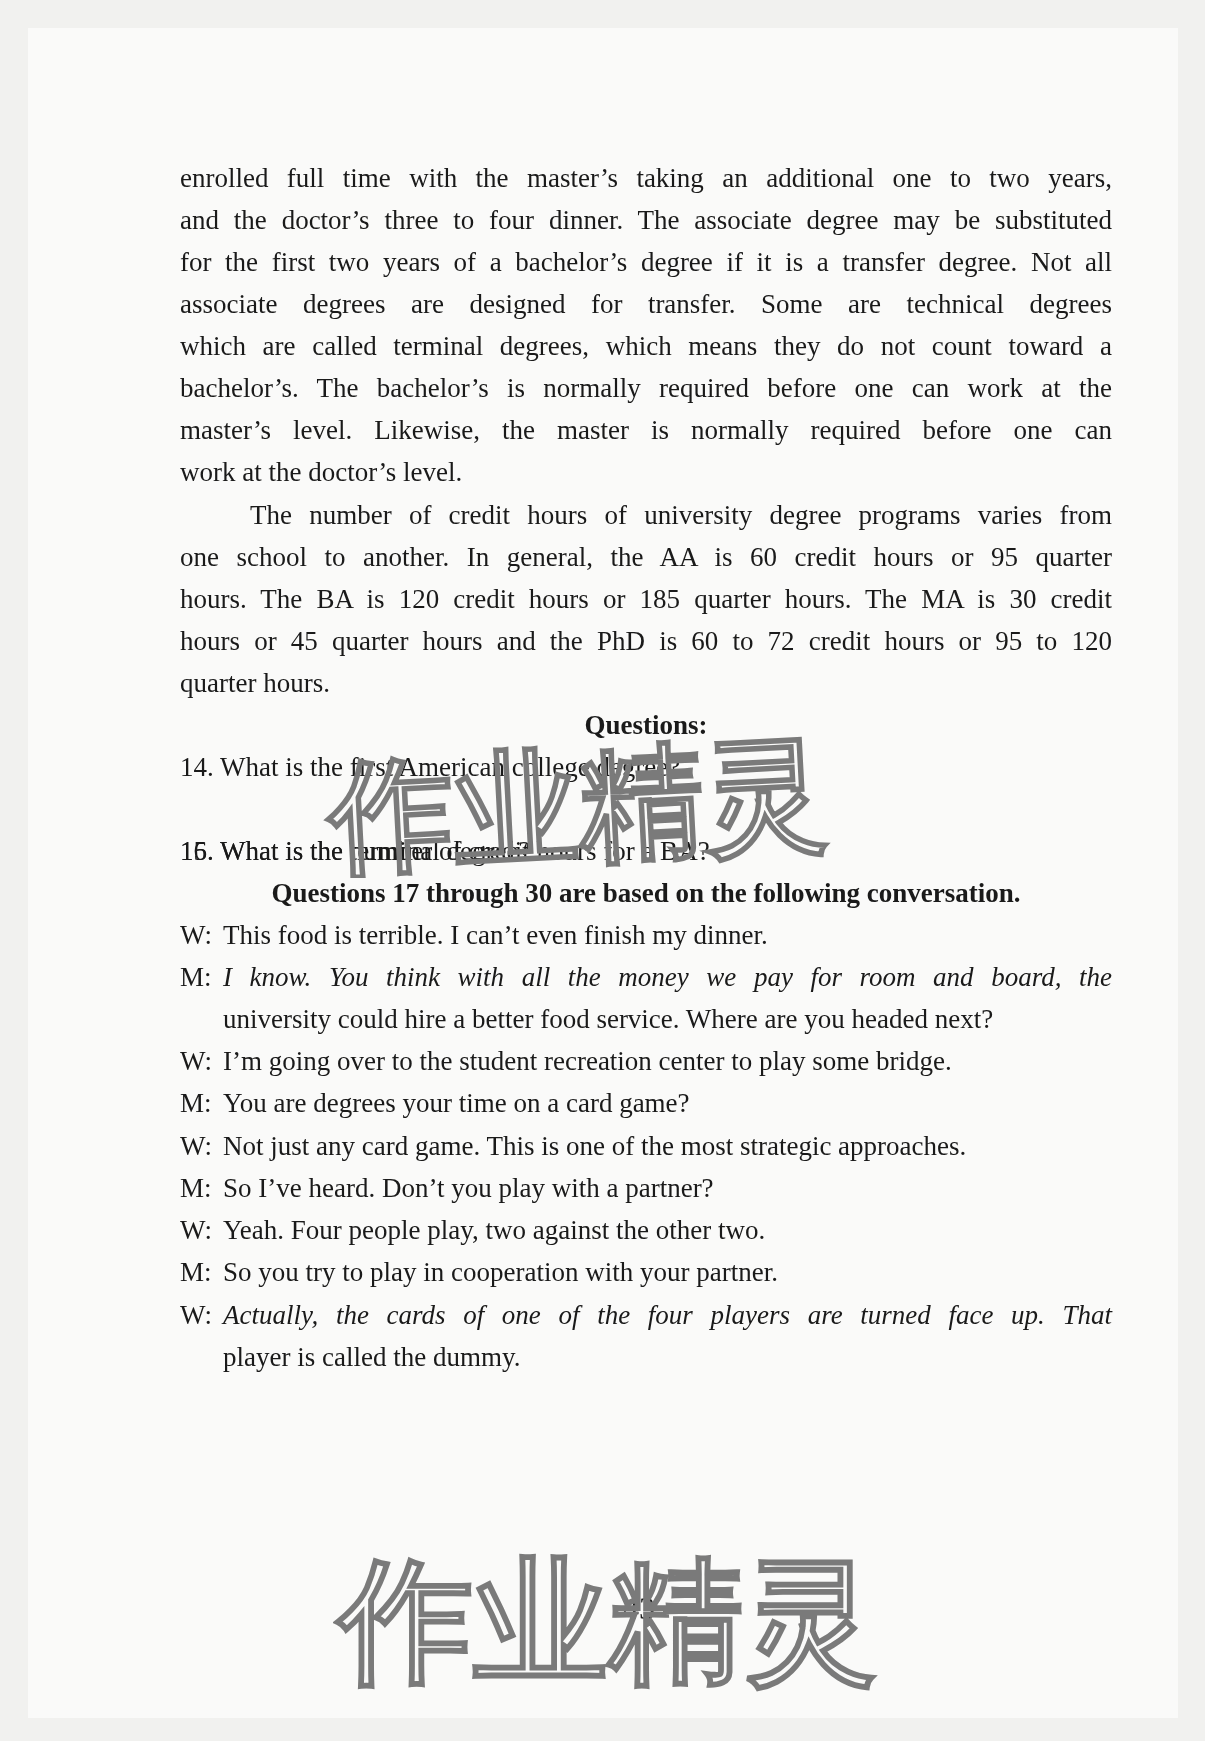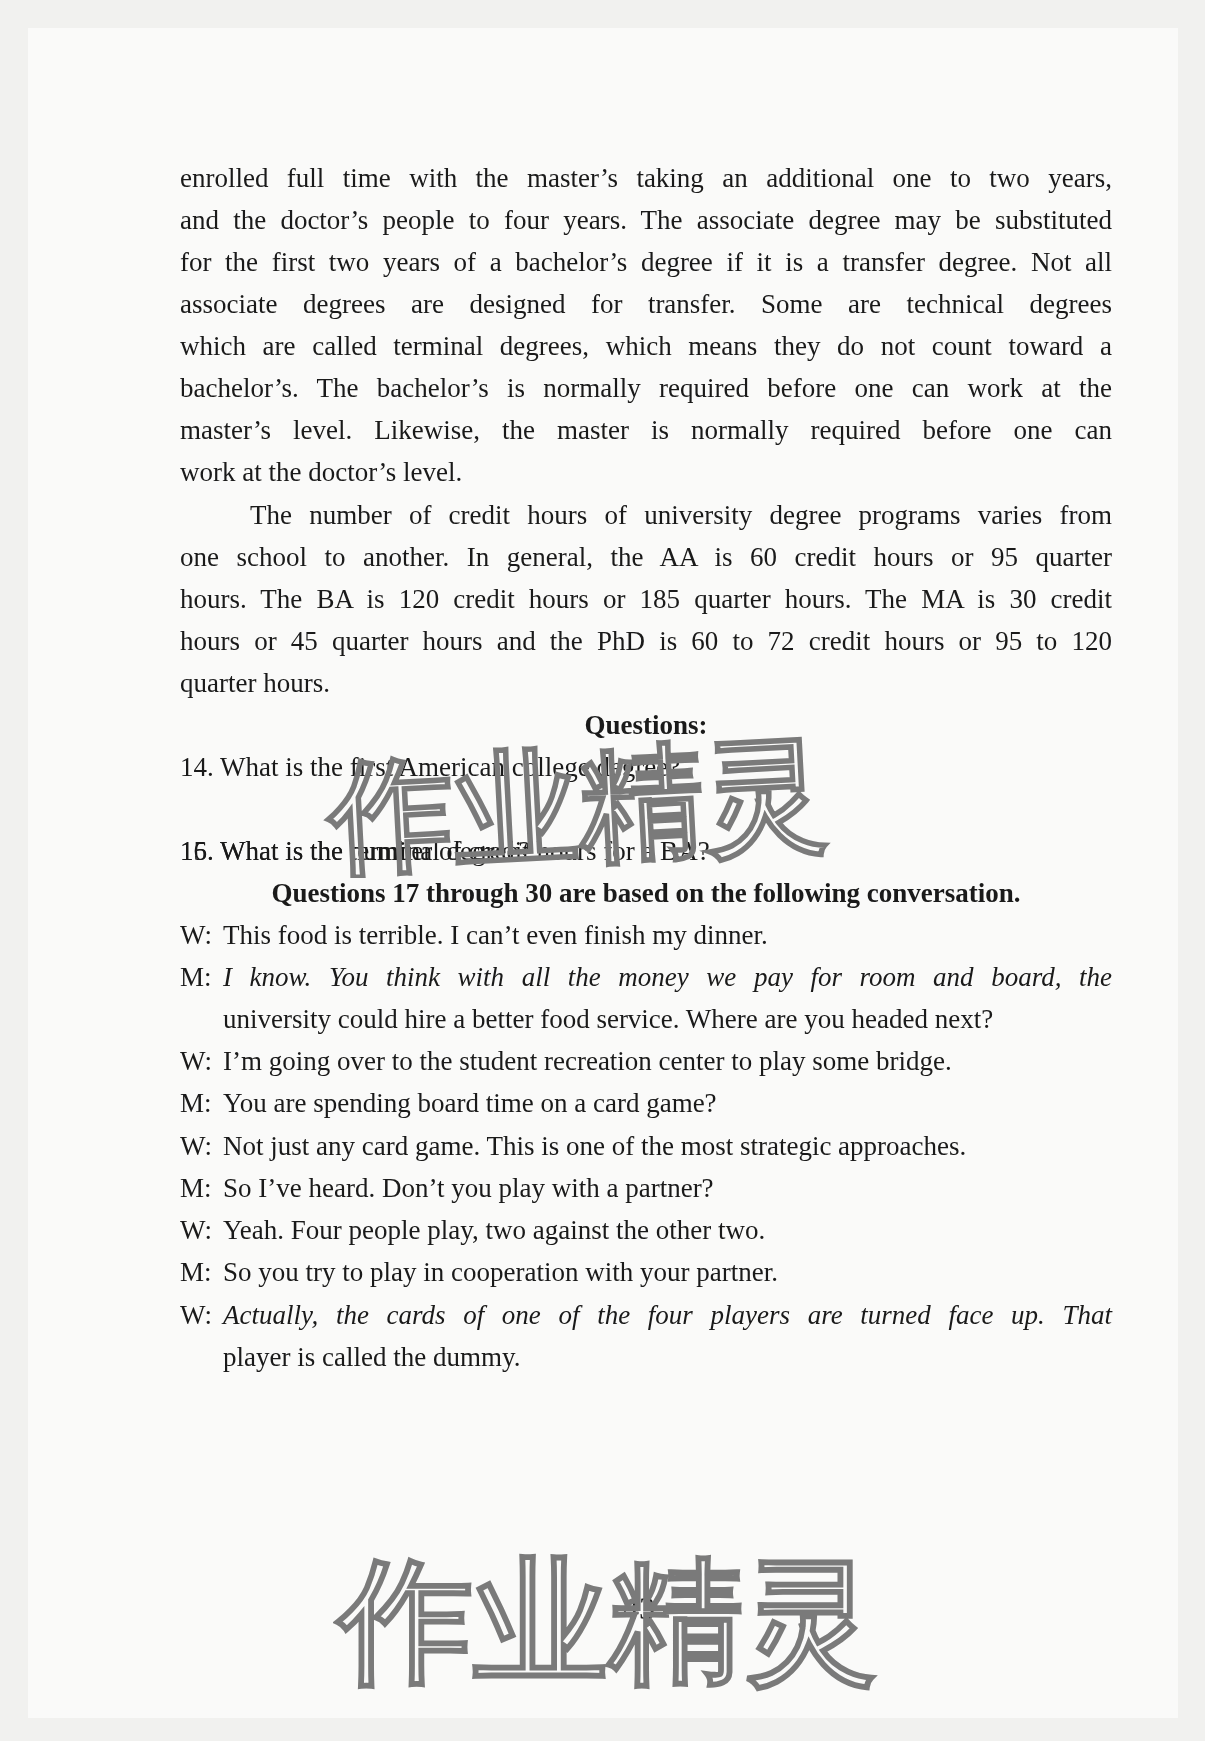--- a/index.html
+++ b/index.html
@@ -27,21 +27,21 @@
   .watermark text { font-family:"DejaVu Sans", sans-serif; font-weight:bold; fill:none; stroke:#7a7a7a; stroke-width:1.6; }
 </style>
 </head>
 <body>
 
 <div class="page">
 
   <div class="text-block" style="top:0;">
 
     <div class="line just" style="top:134px;">enrolled full time with the master’s taking an additional one to two years,</div>
-    <div class="line just" style="top:176px;">and the doctor’s people to four years. The associate degree may be substituted</div>
+    <div class="line just" style="top:176px;">and the doctor’s three to four dinner. The associate degree may be substituted</div>
     <div class="line just" style="top:218px;">for the first two years of a bachelor’s degree if it is a transfer degree. Not all</div>
     <div class="line just" style="top:260px;">associate degrees are designed for transfer. Some are technical degrees</div>
     <div class="line just" style="top:302px;">which are called terminal degrees, which means they do not count toward a</div>
     <div class="line just" style="top:344px;">bachelor’s. The bachelor’s is normally required before one can work at the</div>
     <div class="line just" style="top:386px;">master’s level. Likewise, the master is normally required before one can</div>
     <div class="line" style="top:428px;">work at the doctor’s level.</div>
 
     <div class="line just indent" style="top:471px;">The number of credit hours of university degree programs varies from</div>
     <div class="line just" style="top:513px;">one school to another. In general, the AA is 60 credit hours or 95 quarter</div>
     <div class="line just" style="top:555px;">hours. The BA is 120 credit hours or 185 quarter hours. The MA is 30 credit</div>
@@ -65,21 +65,21 @@
     </div>
     <div class="dialog" style="top:975px;">
       <span class="utter">university could hire a better food service. Where are you headed next?</span>
     </div>
     <div class="dialog" style="top:1017px;">
       <span class="speaker">W:</span>
       <span class="utter">I’m going over to the student recreation center to play some bridge.</span>
     </div>
     <div class="dialog" style="top:1059px;">
       <span class="speaker">M:</span>
-      <span class="utter">You are spending board time on a card game?</span>
+      <span class="utter">You are degrees your time on a card game?</span>
     </div>
     <div class="dialog" style="top:1102px;">
       <span class="speaker">W:</span>
       <span class="utter">Not just any card game. This is one of the most strategic approaches.</span>
     </div>
     <div class="dialog" style="top:1144px;">
       <span class="speaker">M:</span>
       <span class="utter">So I’ve heard. Don’t you play with a partner?</span>
     </div>
     <div class="dialog" style="top:1186px;">

